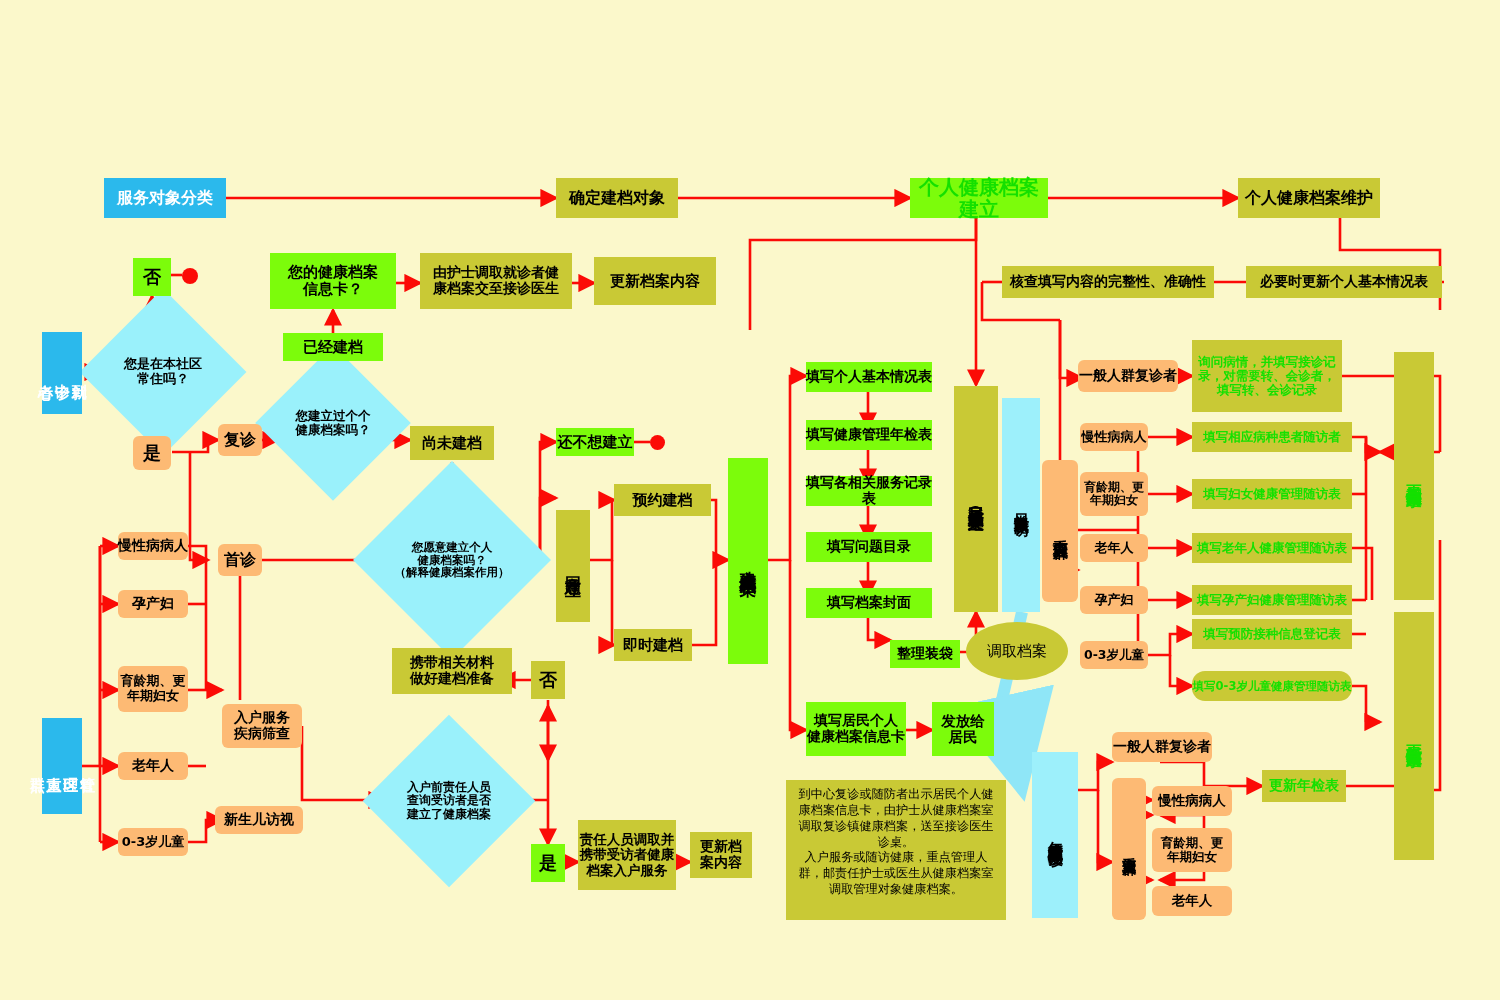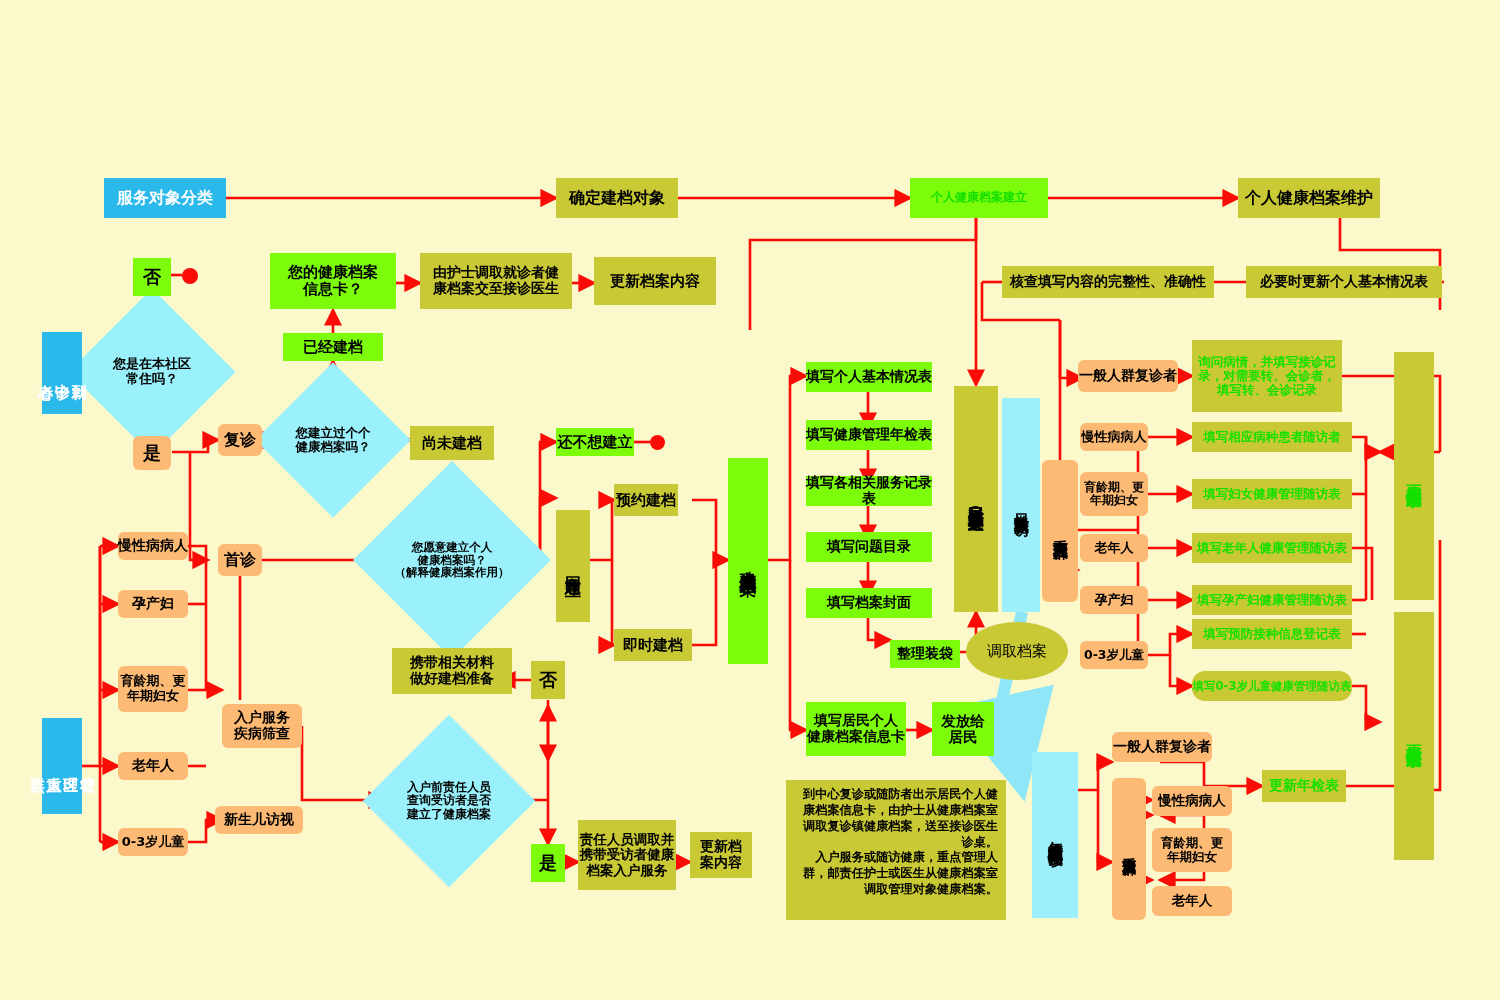--- a/index.html
+++ b/index.html
@@ -52,22 +52,22 @@
     color:#fb0b06;font-weight:700;font-size:76px;letter-spacing:4px;
     z-index:5;
   }
   .ellipse{
     position:absolute;background:#c9c935;border-radius:50%;
     display:flex;align-items:center;justify-content:center;
     font-weight:400;color:#000;z-index:4;
   }
   .textblock{
     position:absolute;background:#c9c935;box-sizing:border-box;
-    padding:7px 8px;text-align:right;line-height:1.3;
-    font-weight:700;color:#000;white-space:pre-line;z-index:3;
+    padding:7px 8px;text-align:center;line-height:1.3;
+    font-weight:400;color:#000;white-space:pre-line;z-index:3;
   }
   .dot{position:absolute;background:#fb0b06;border-radius:50%;z-index:4;}
 </style>
 </head>
 <body>
 
 <div id="stage">
 
 
   <svg id="wires" viewBox="0 0 1500 1000">
@@ -224,38 +224,38 @@
       <path d="M1140,800 V880"></path>
       <path d="M1140,800 H1152" marker-end="url(#ar)"></path>
     </g>
     <g stroke="#8fe6f7" stroke-width="12" fill="none">
       <path d="M1022,612 L1002,700 L1022,790" marker-end="url(#arc)"></path>
     </g>
   </svg>
 
   <div class="node cyan" style="left:104px;top:178px;width:122px;height:40px;font-size:16px;">服务对象分类</div>
   <div class="node olive" style="left:556px;top:178px;width:122px;height:40px;font-size:16px;">确定建档对象</div>
-  <div class="node green greentxt" style="left:910px;top:178px;width:138px;height:40px;font-size:12px;">个人健康档案建立</div>
+  <div class="node green greentxt" style="left:910px;top:178px;width:138px;height:40px;font-size:20px;">个人健康档案建立</div>
   <div class="node olive" style="left:1238px;top:178px;width:142px;height:40px;font-size:16px;">个人健康档案维护</div>
 
   <div class="node cyan vert" style="left:42px;top:332px;width:40px;height:82px;font-size:15px;">到就
 中诊
 心者</div>
   <div class="node cyan vert" style="left:42px;top:718px;width:40px;height:96px;font-size:15px;">管社
 理区
 人重
 群点</div>
 
-  <div class="diamond-wrap" style="left:93px;top:313px;width:118px;height:118px;font-family:Liberation Serif, serif;">
+  <div class="diamond-wrap" style="left:104px;top:313px;width:118px;height:118px;font-family:Liberation Serif, serif;">
     <div class="diamond"></div>
     <div class="diamond-txt" style="font-size:13px;">您是在本社区
 常住吗？</div>
   </div>
 
-  <div class="diamond-wrap" style="left:278px;top:385px;width:110px;height:110px;text-decoration:underline;">
+  <div class="diamond-wrap" style="left:278px;top:368px;width:110px;height:110px;text-decoration:underline;">
     <div class="diamond"></div>
     <div class="diamond-txt" style="font-size:12.5px;">您建立过个个
 健康档案吗？</div>
   </div>
 
   <div class="diamond-wrap" style="left:382px;top:490px;width:140px;height:140px;">
     <div class="diamond"></div>
     <div class="diamond-txt" style="font-size:11.5px;">您愿意建立个人
 健康档案吗？
 （解释健康档案作用）</div>
@@ -286,21 +286,21 @@
 康档案交至接诊医生</div>
   <div class="node green" style="left:270px;top:253px;width:126px;height:56px;font-size:15px;">您的健康档案
 信息卡？</div>
   <div class="node olive" style="left:594px;top:257px;width:122px;height:48px;font-size:15px;">更新档案内容</div>
 
   <div class="node green" style="left:556px;top:428px;width:78px;height:28px;font-size:15px;">还不想建立</div>
   <div class="dot" style="left:650px;top:435px;width:15px;height:15px;"></div>
 
   <div class="node olive vert" style="left:556px;top:510px;width:34px;height:112px;font-size:16px;">同意建立</div>
 
-  <div class="node olive" style="left:614px;top:484px;width:64px;height:32px;font-size:15px;">预约建档</div>
+  <div class="node olive" style="left:614px;top:484px;width:97px;height:32px;font-size:15px;">预约建档</div>
   <div class="node olive" style="left:614px;top:629px;width:78px;height:32px;font-size:15px;">即时建档</div>
 
   <div class="node green vert" style="left:728px;top:458px;width:40px;height:206px;font-size:17px;">建立个人健康档案</div>
 
   <div class="node olive" style="left:392px;top:648px;width:120px;height:46px;font-size:14px;">携带相关材料
 做好建档准备</div>
 
   <div class="node purple" style="left:118px;top:532px;width:70px;height:28px;font-size:14px;">慢性病病人</div>
   <div class="node purple" style="left:118px;top:590px;width:70px;height:28px;font-size:14px;">孕产妇</div>
   <div class="node purple" style="left:118px;top:666px;width:70px;height:46px;font-size:13px;">育龄期、更

